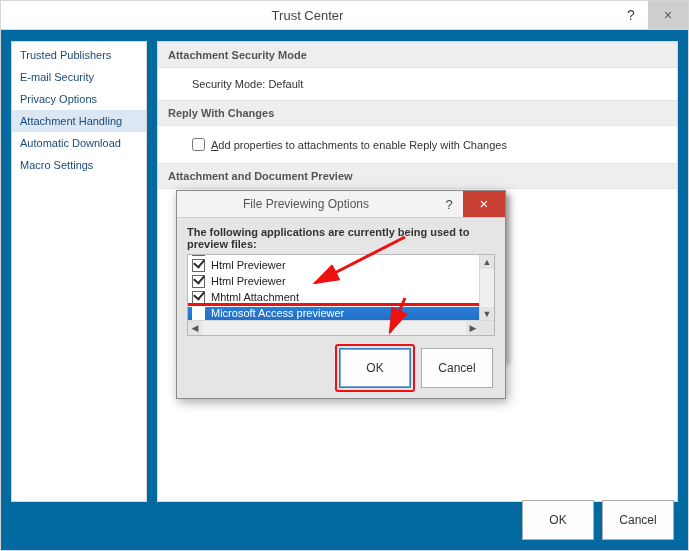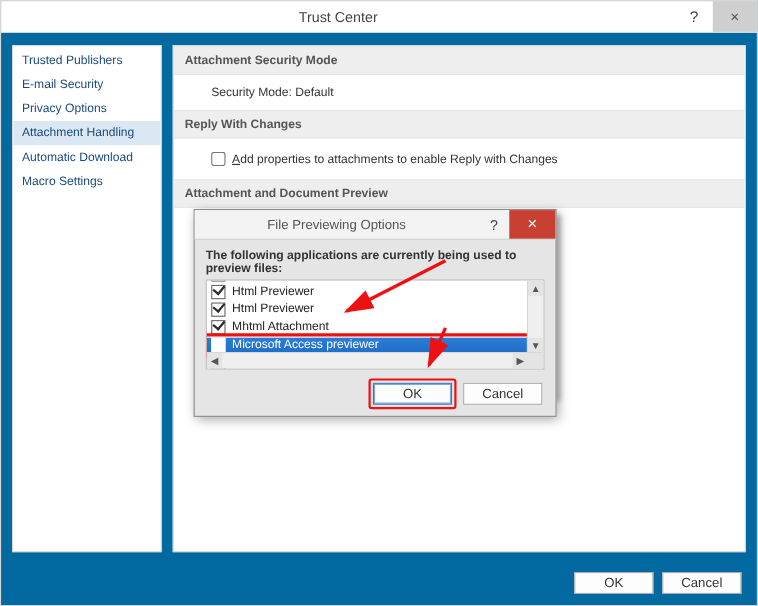--- a/index.html
+++ b/index.html
@@ -129,21 +129,21 @@
   
   .tc-footer {
     position: absolute;
     right: 14px;
     bottom: 10px;
     display: flex;
     gap: 8px;
   }
   .btn {
     min-width: 72px;
-    height: 20px;
+    height: 40px;
     border: 1px solid #adadad;
     background: #fdfdfd;
     font-size: 12px;
     color: #333;
     cursor: pointer;
     padding: 0 10px;
   }
 
   
   .overlay-shadow {

